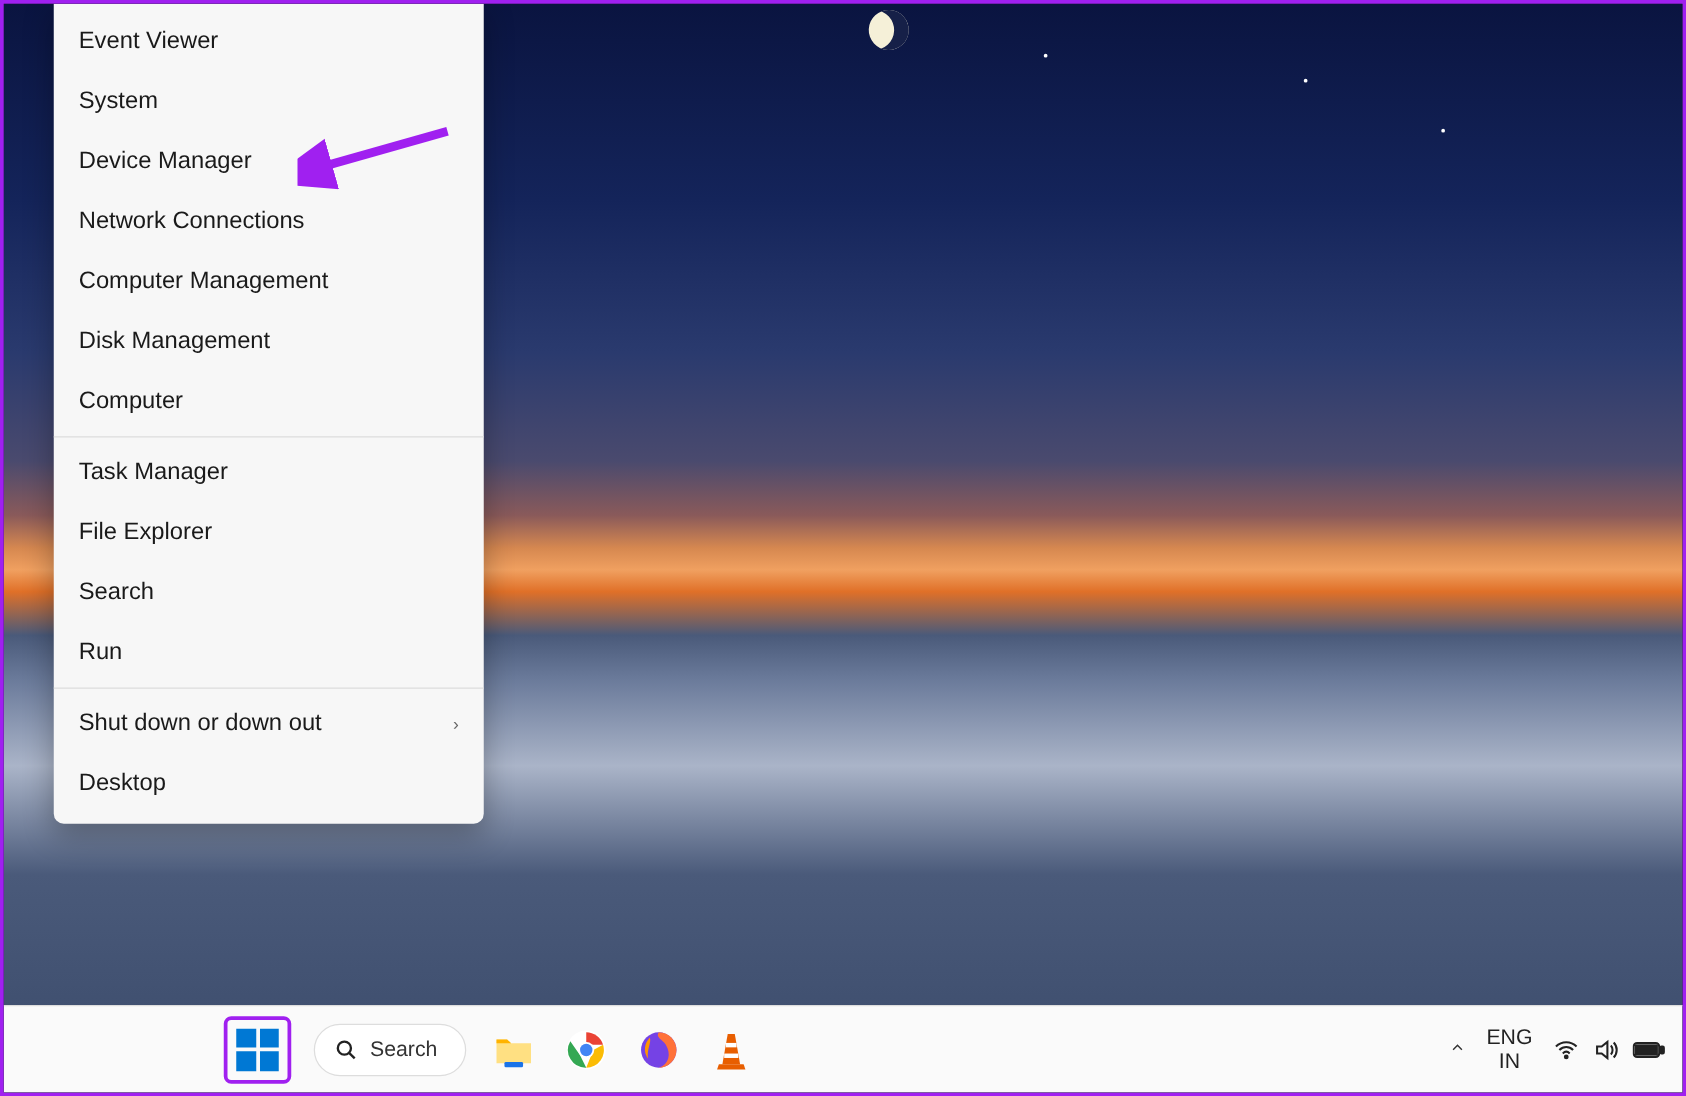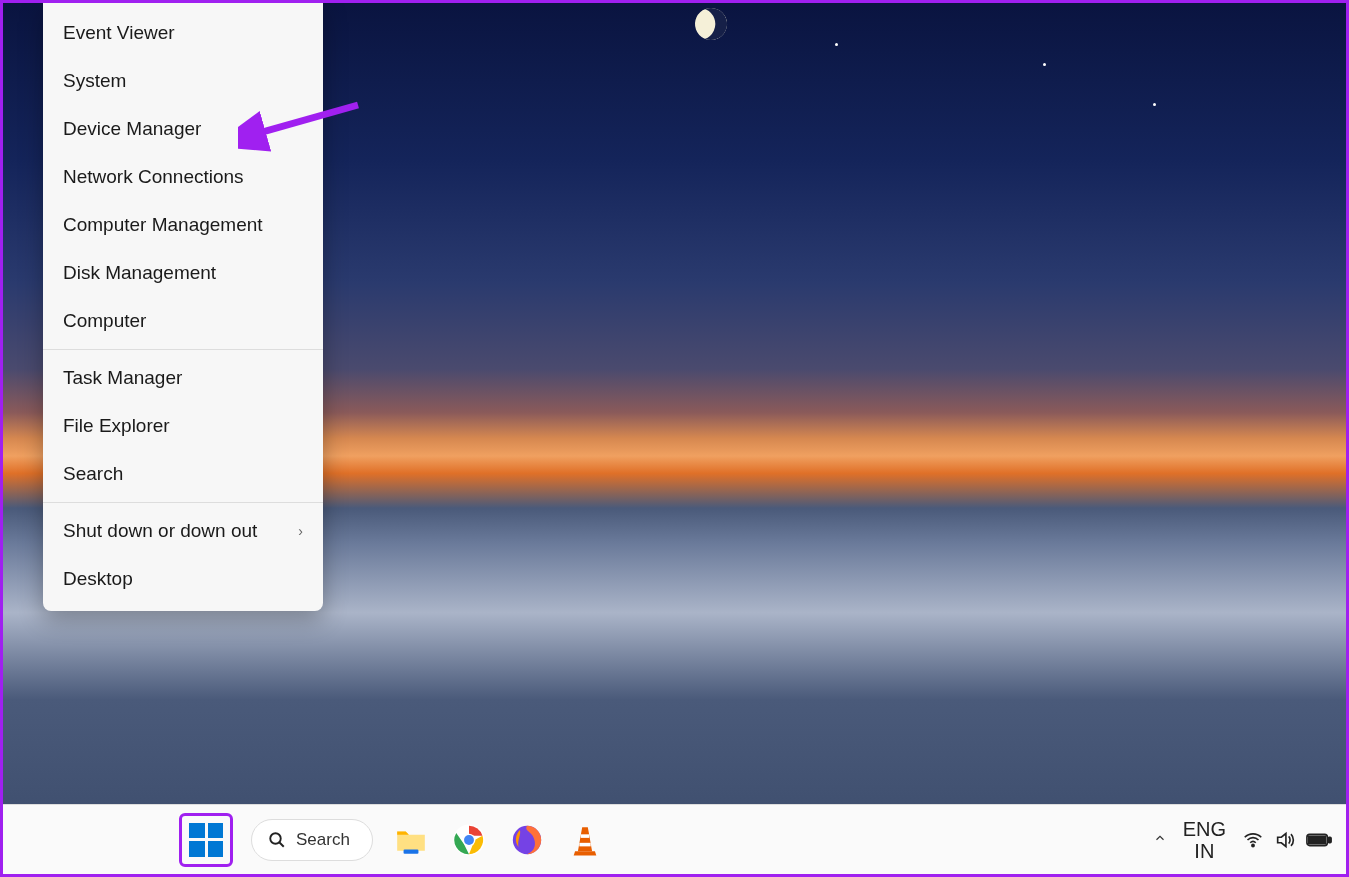--- a/index.html
+++ b/index.html
@@ -23,21 +23,21 @@
       width: 32px; height: 32px;
       background: #f5f0d8; border-radius: 50%;
       box-shadow: inset -11px -4px 0 0 rgba(10,20,64,0.95);
       transform: rotate(-20deg);
     }
     .star { position: absolute; width: 3px; height: 3px; background: #fff; border-radius: 50%; }
 
     .context-menu {
       position: absolute;
       left: 40px; top: 0;
-      width: 280px;
+      width: 344px;
       background: #f7f7f7;
       border-radius: 0 0 8px 8px;
       box-shadow: 0 8px 24px rgba(0,0,0,0.3);
       padding: 6px 0 8px 0;
       z-index: 100;
     }
     .menu-item {
       padding: 13px 20px;
       font-size: 19px;
       color: #1a1a1a;
@@ -97,21 +97,21 @@
       cursor: pointer;
     }
     .search-pill span { font-size: 17px; color: #333; }
     .taskbar-icon { width: 40px; height: 40px; display: flex; align-items: center; justify-content: center; cursor: pointer; border-radius: 6px; }
 
     .taskbar-right {
       position: absolute; right: 14px; top: 0; bottom: 0;
       display: flex; align-items: center; gap: 16px;
     }
     .tray-chevron { font-size: 14px; color: #444; cursor: pointer; }
-    .lang { font-size: 20px; color: #222; text-align: center; line-height: 1.1; cursor: pointer; }
+    .lang { font-size: 17px; color: #222; text-align: center; line-height: 1.1; cursor: pointer; }
     .tray-icons { display: flex; gap: 10px; align-items: center; cursor: pointer; }
   </style>
 </head>
 <body>
 
 <div class="desktop">
   <div class="moon"></div>
   <div class="star" style="top:40px; left:832px"></div>
   <div class="star" style="top:60px; left:1040px"></div>
   <div class="star" style="top:100px; left:1150px"></div>
@@ -151,20 +151,23 @@
   <div class="menu-separator"></div>
   <div class="menu-item">
       <span>Task Manager</span>
     </div>
   <div class="menu-item">
       <span>File Explorer</span>
     </div>
   <div class="menu-item">
       <span>Search</span>
     </div>
+  <div class="menu-item">
+      <span>Run</span>
+    </div>
   <div class="menu-separator"></div>
   <div class="menu-item">
     <span>Shut down or down out</span>
     <span class="submenu-arrow">›</span>
   </div>
   <div class="menu-item">
       <span>Desktop</span>
     </div>
 </div>
 

